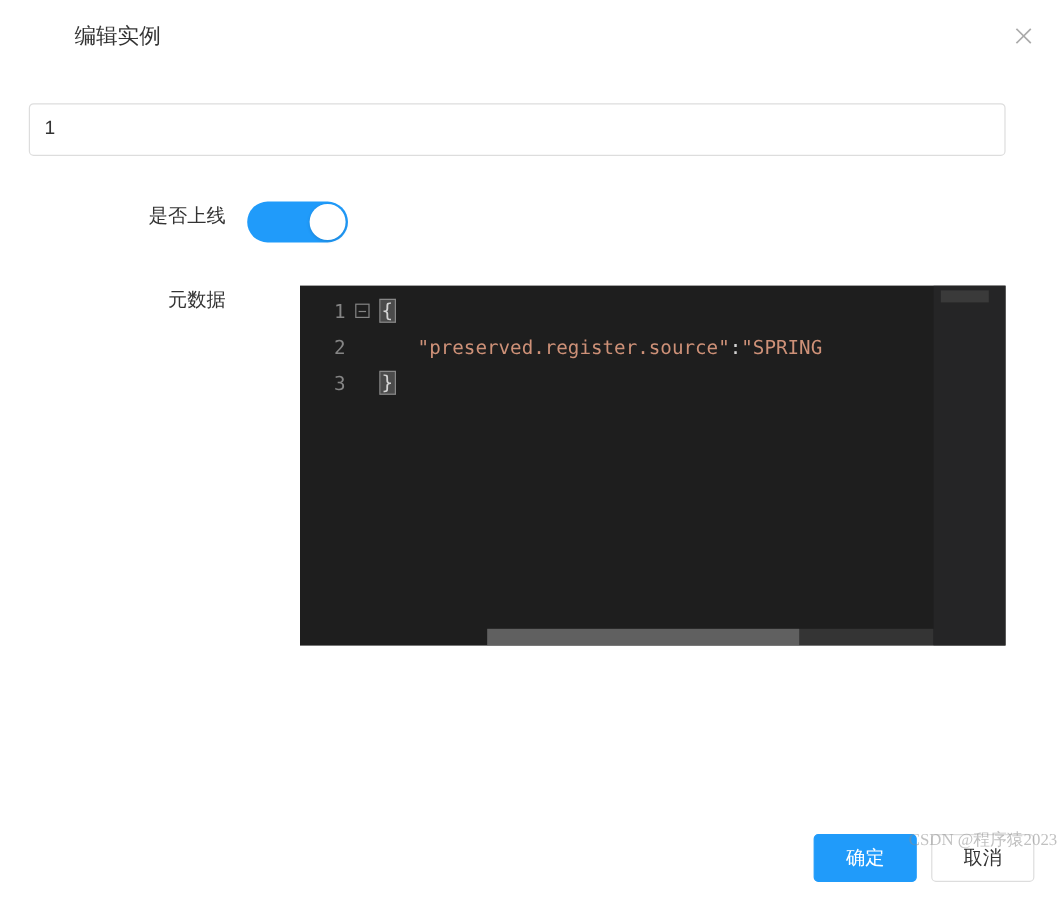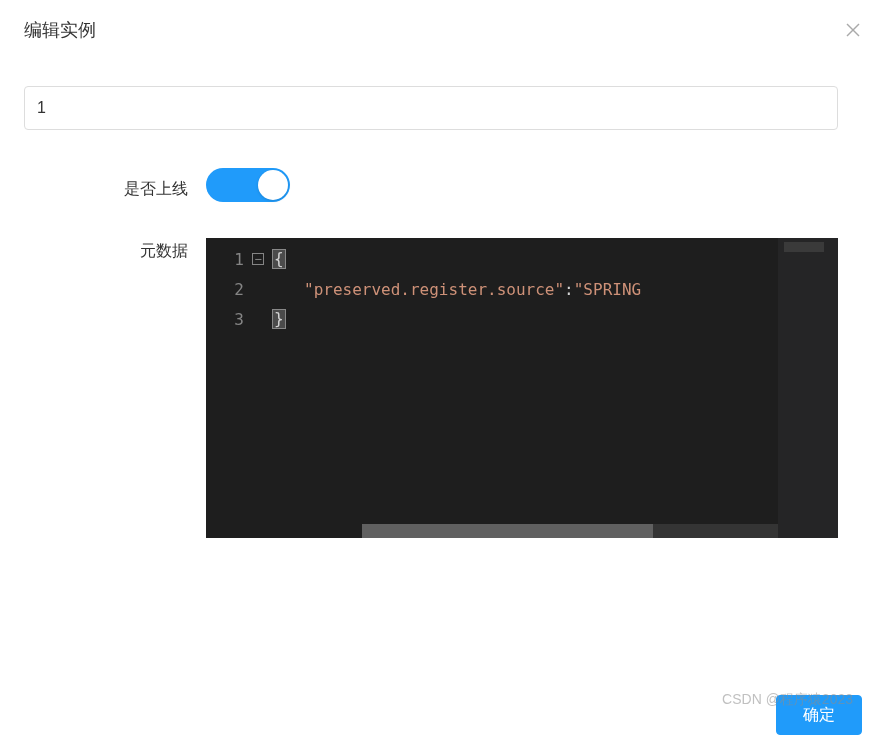--- a/index.html
+++ b/index.html
@@ -16,20 +16,21 @@
     .dialog {
       display: flex;
       flex-direction: column;
       height: 100%;
     }
     .dialog-header {
       display: flex;
       justify-content: space-between;
       align-items: center;
       padding: 18px 24px 14px 24px;
+      margin-left: 38px;
     }
     .dialog-title {
       font-size: 18px;
       color: #333;
       font-weight: 500;
     }
     .close-icon {
       cursor: pointer;
       color: #aaa;
       width: 18px;
@@ -187,27 +188,28 @@
       border-radius: 4px;
       cursor: pointer;
       display: inline-flex;
       align-items: center;
       justify-content: center;
     }
     .btn-primary { background: #209bfa; color: #fff; border: 1px solid #209bfa; }
     .btn-default { background: #fff; color: #333; border: 1px solid #ddd; }
     .watermark {
       position: absolute;
-      right: 33px; bottom: 44px;
+      right: 5px; bottom: 44px;
       font-size: 14px;
       color: rgba(140,140,140,0.55);
       pointer-events: none;
-    }
-    .row-switch { align-items: flex-end; margin-bottom: 36px; }
-    .row-editor { margin-bottom: 12px; }
+      font-family: Liberation Serif, serif;
+    }
+    .row-switch { align-items: flex-start; margin-bottom: 36px; }
+    .row-editor { margin-bottom: 12px; gap: 44px; }
   </style>
 </head>
 <body>
 
 <div class="dialog">
 
   <div class="dialog-header">
     <div class="dialog-title">编辑实例</div>
     <div class="close-icon">
       <svg viewBox="0 0 16 16" fill="none" stroke="currentColor" stroke-width="1.4">
@@ -269,17 +271,18 @@
         <div class="minimap">
           <div class="minimap-strip"></div>
         </div>
       </div>
     </div>
 
   </div>
 
   <div class="dialog-footer">
     <div class="btn btn-primary">确定</div>
+    <div class="btn btn-default">取消</div>
   </div>
 
 </div>
 
 <div class="watermark">CSDN @程序猿2023</div>
 
 </body></html>

